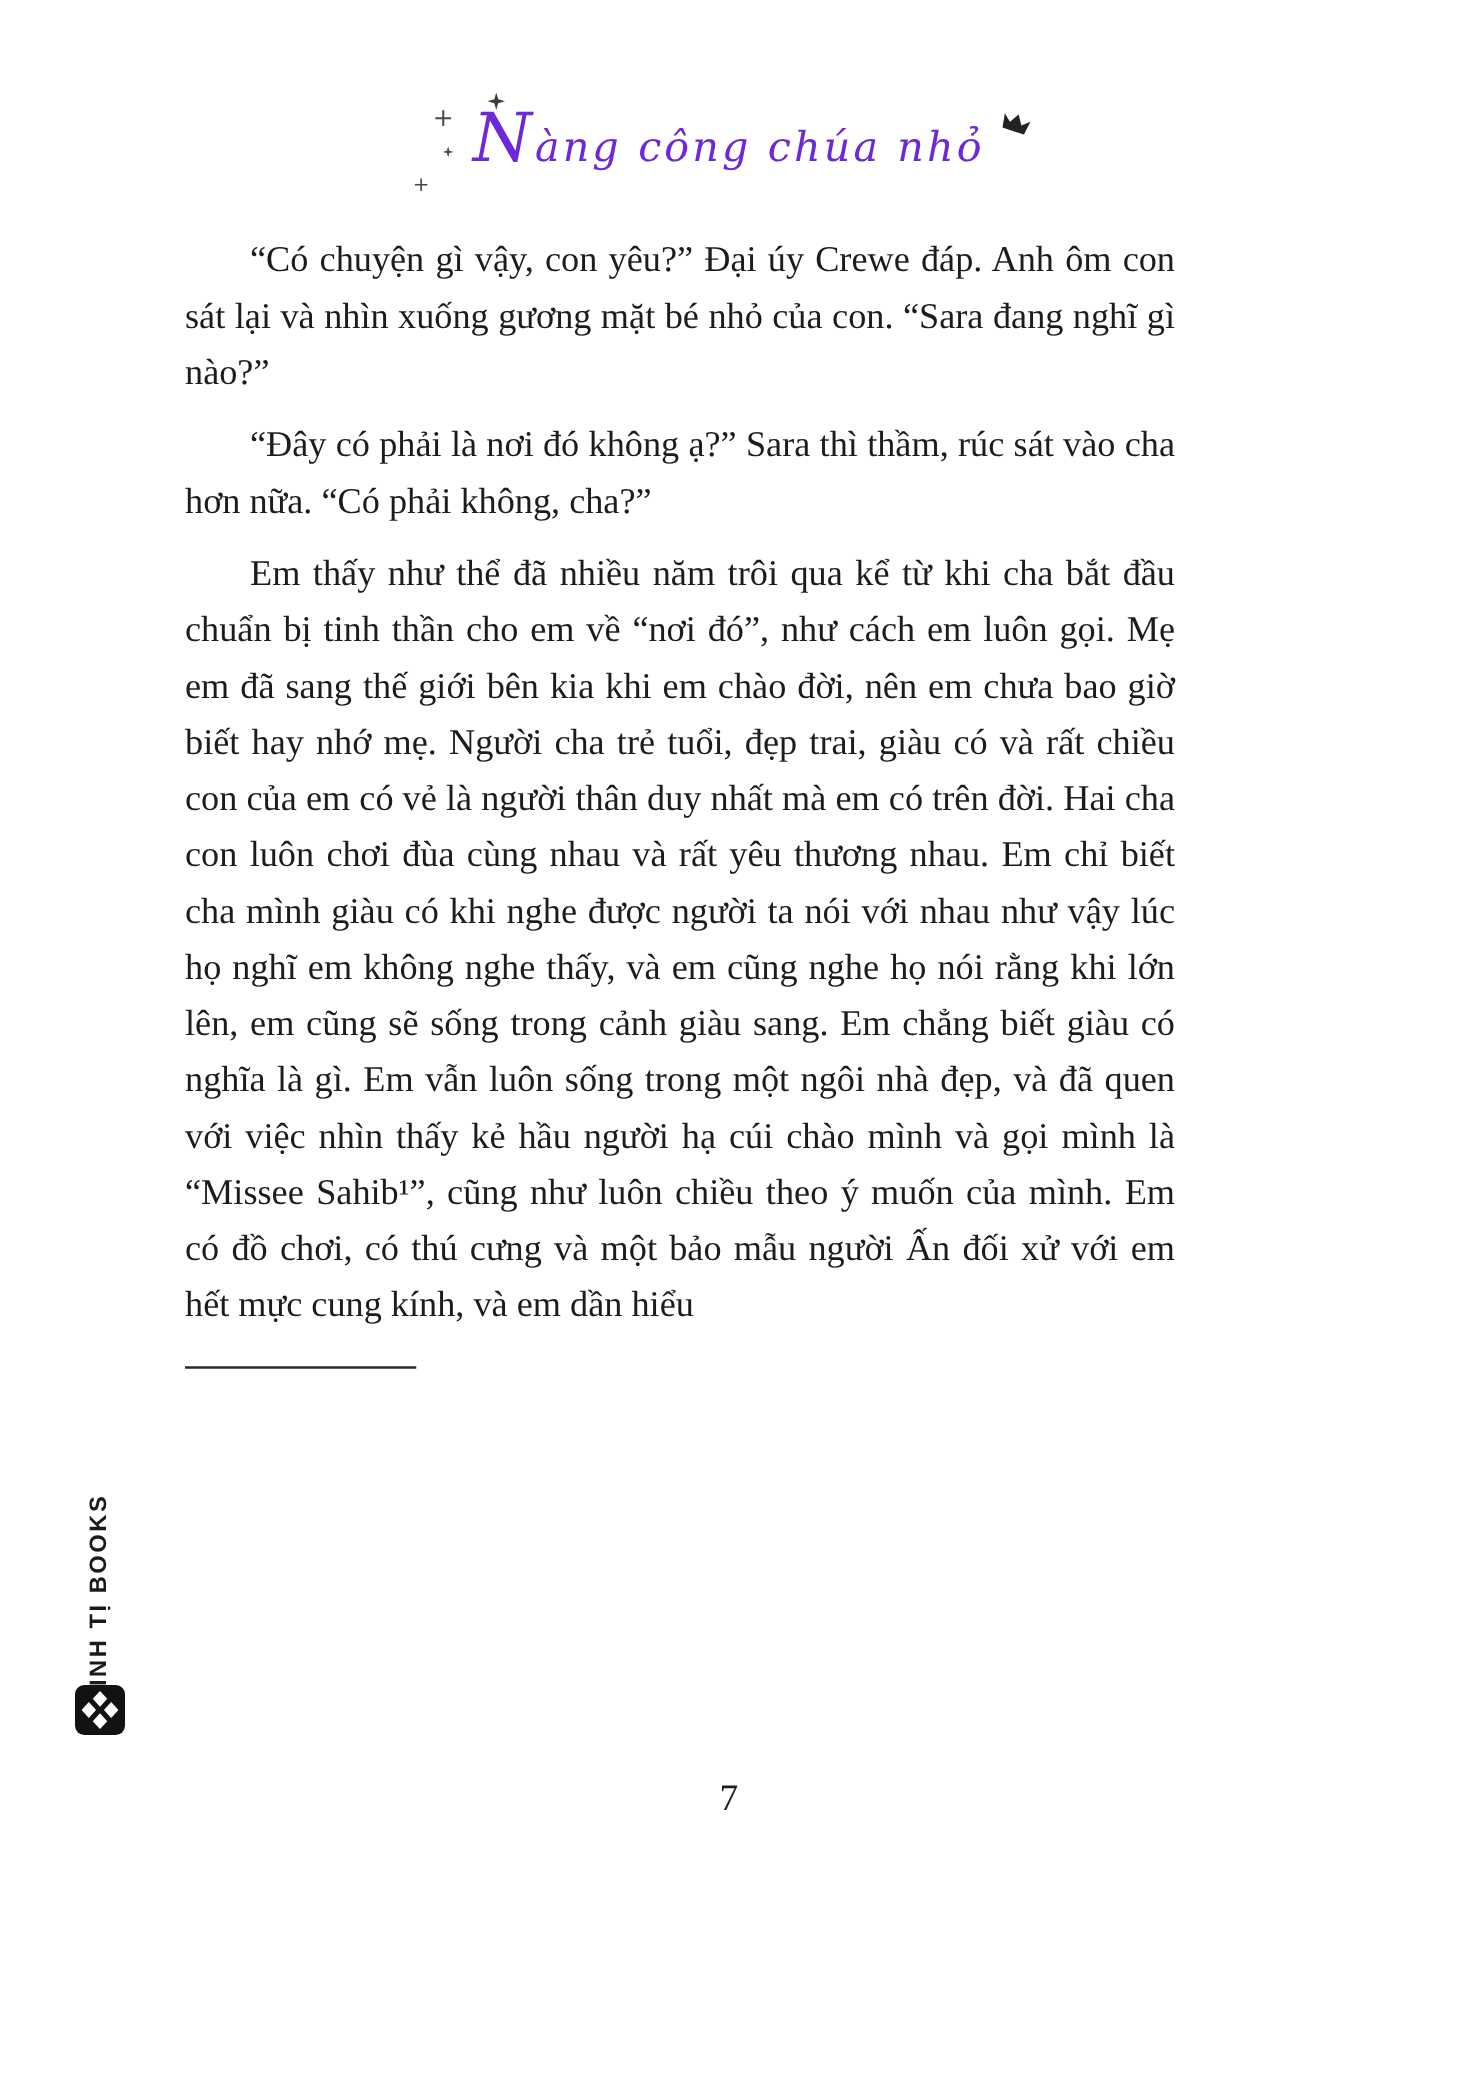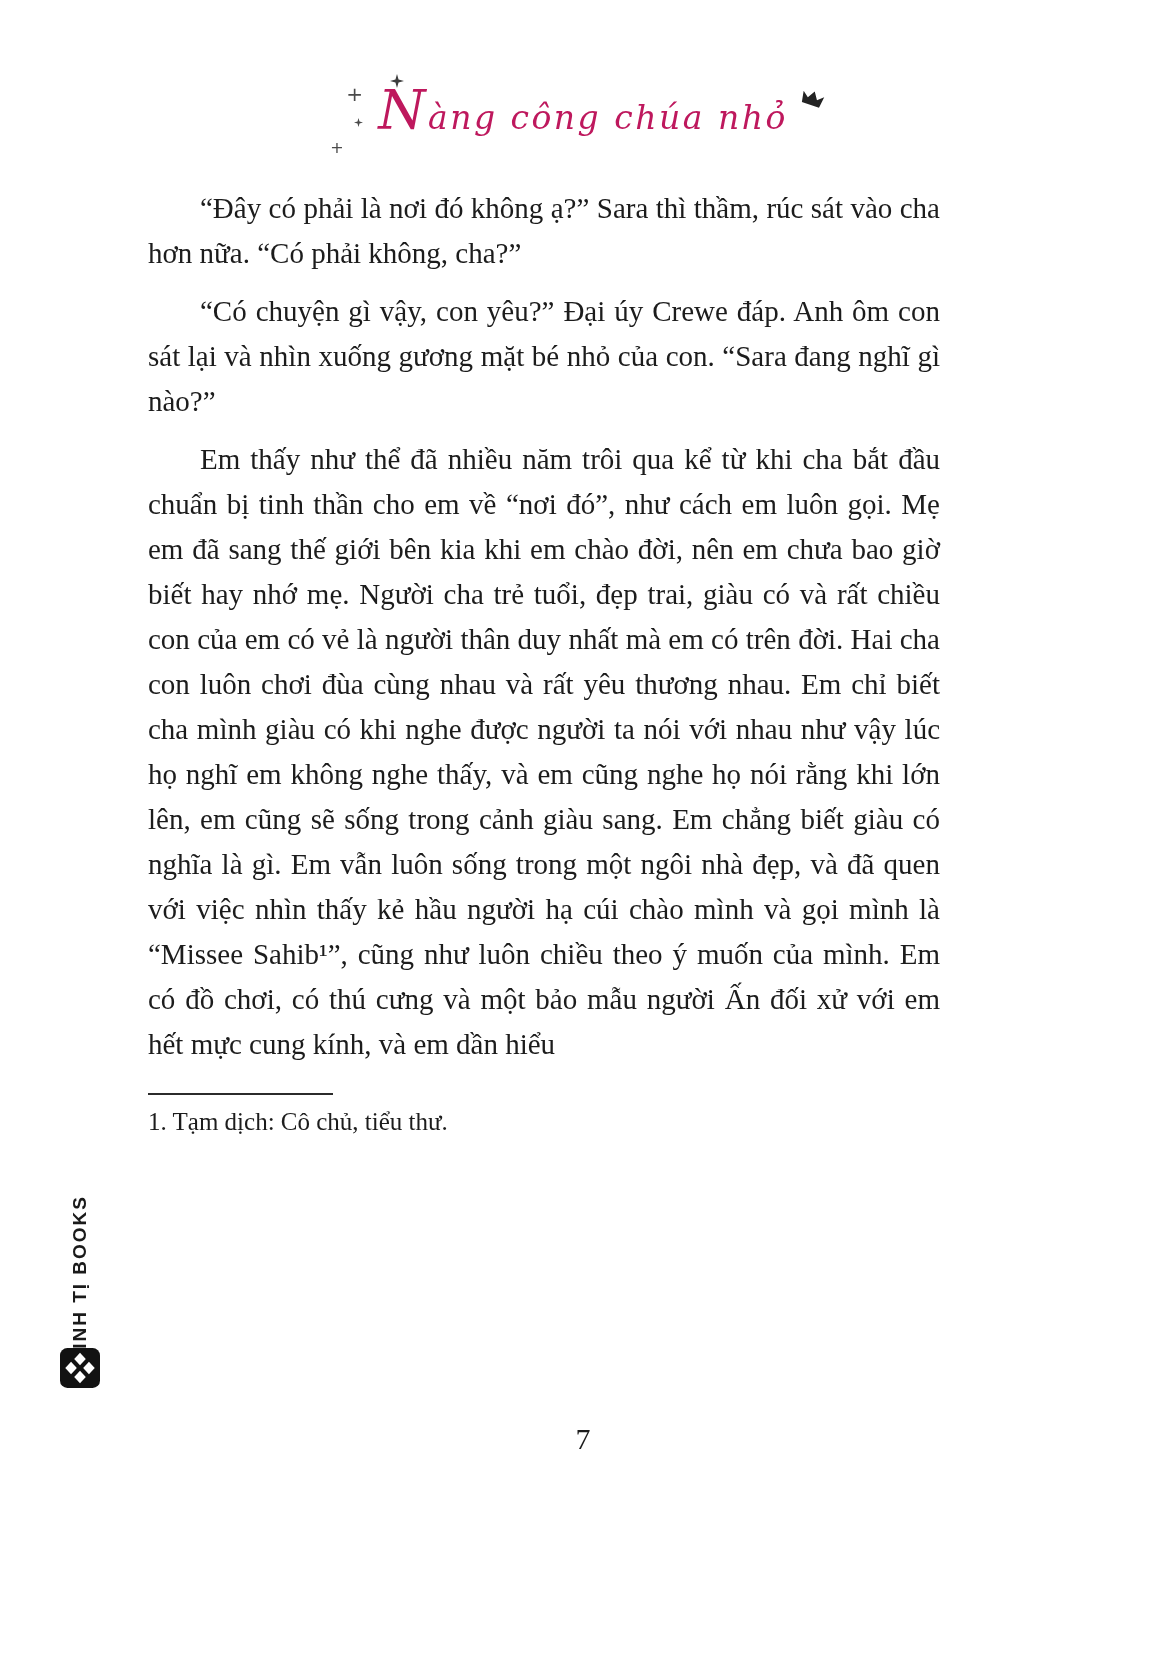--- a/index.html
+++ b/index.html
@@ -28,21 +28,21 @@
   .chapter-header-inner {
     position: relative;
     padding: 10px 30px;
   }
   .chapter-title {
     display: inline-block;
     font-family: "DejaVu Serif", serif;
     font-style: italic;
     font-size: 33px;
     letter-spacing: 2.5px;
-    color: #be185d;
+    color: #6d28d9;
   }
   .chapter-title::first-letter {
     font-size: 54px;
     line-height: 0;
   }
   .deco {
     position: absolute;
     color: #4a4a4a;
     line-height: 1;
   }
@@ -142,26 +142,25 @@
     <span class="chapter-title">Nàng công chúa nhỏ</span>
     <span class="deco deco-crown">
       <svg width="24" height="17" viewBox="0 0 20 14" aria-hidden="true">
           <path d="M2.5 12.5 L1 3 L6 7.2 L10 0.8 L14 7.2 L19 3 L17.5 12.5 Z" fill="#232323"></path>
         </svg>
     </span>
   </div>
 </header>
 
 <main class="text-block">
+  <p class="body-par">“Có chuyện gì vậy, con yêu?” Đại úy Crewe đáp. Anh ôm con sát lại và nhìn xuống gương mặt bé nhỏ của con. “Sara đang nghĩ gì nào?”</p>
   <p class="body-par">“Đây có phải là nơi đó không ạ?” Sara thì thầm, rúc sát vào cha hơn nữa. “Có phải không, cha?”</p>
-  <p class="body-par">“Có chuyện gì vậy, con yêu?” Đại úy Crewe đáp. Anh ôm con sát lại và nhìn xuống gương mặt bé nhỏ của con. “Sara đang nghĩ gì nào?”</p>
   <p class="body-par">Em thấy như thể đã nhiều năm trôi qua kể từ khi cha bắt đầu chuẩn bị tinh thần cho em về “nơi đó”, như cách em luôn gọi. Mẹ em đã sang thế giới bên kia khi em chào đời, nên em chưa bao giờ biết hay nhớ mẹ. Người cha trẻ tuổi, đẹp trai, giàu có và rất chiều con của em có vẻ là người thân duy nhất mà em có trên đời. Hai cha con luôn chơi đùa cùng nhau và rất yêu thương nhau. Em chỉ biết cha mình giàu có khi nghe được người ta nói với nhau như vậy lúc họ nghĩ em không nghe thấy, và em cũng nghe họ nói rằng khi lớn lên, em cũng sẽ sống trong cảnh giàu sang. Em chẳng biết giàu có nghĩa là gì. Em vẫn luôn sống trong một ngôi nhà đẹp, và đã quen với việc nhìn thấy kẻ hầu người hạ cúi chào mình và gọi mình là “Missee Sahib¹”, cũng như luôn chiều theo ý muốn của mình. Em có đồ chơi, có thú cưng và một bảo mẫu người Ấn đối xử với em hết mực cung kính, và em dần hiểu</p>
 
   <hr class="footnote-rule">
-  <p class="footnote-text">1. Tạm dịch: Cô chủ, tiểu thư.</p>
 </main>
 
 <div class="page-number">7</div>
 
 <aside class="spine-label">
   <span>ĐINH TỊ BOOKS</span>
 </aside>
 <div class="publisher-logo">
   <svg width="40" height="40" viewBox="0 0 38 38" aria-hidden="true">
     <rect x="0" y="0" width="38" height="38" rx="7" fill="#121212"></rect>

